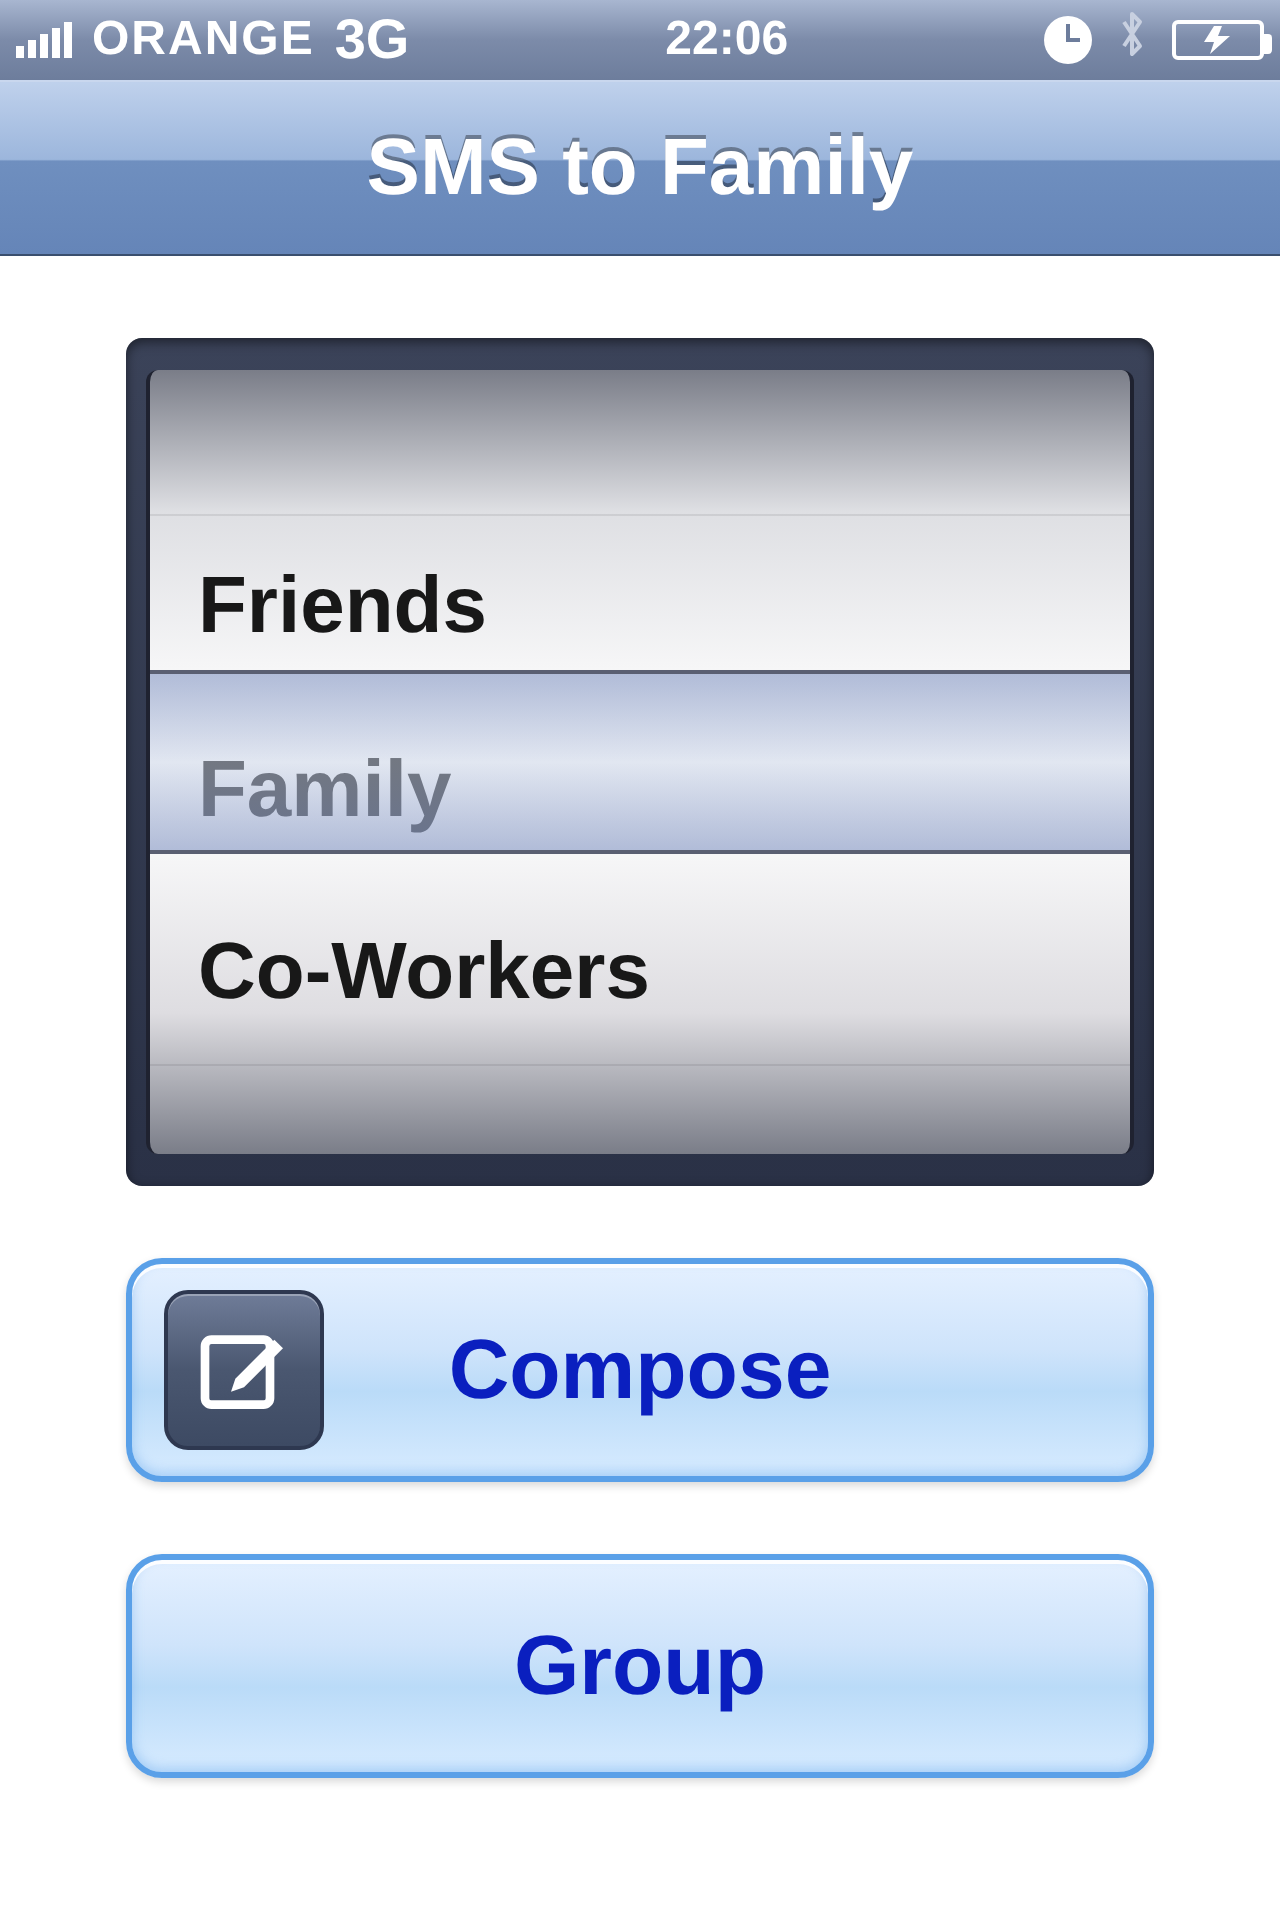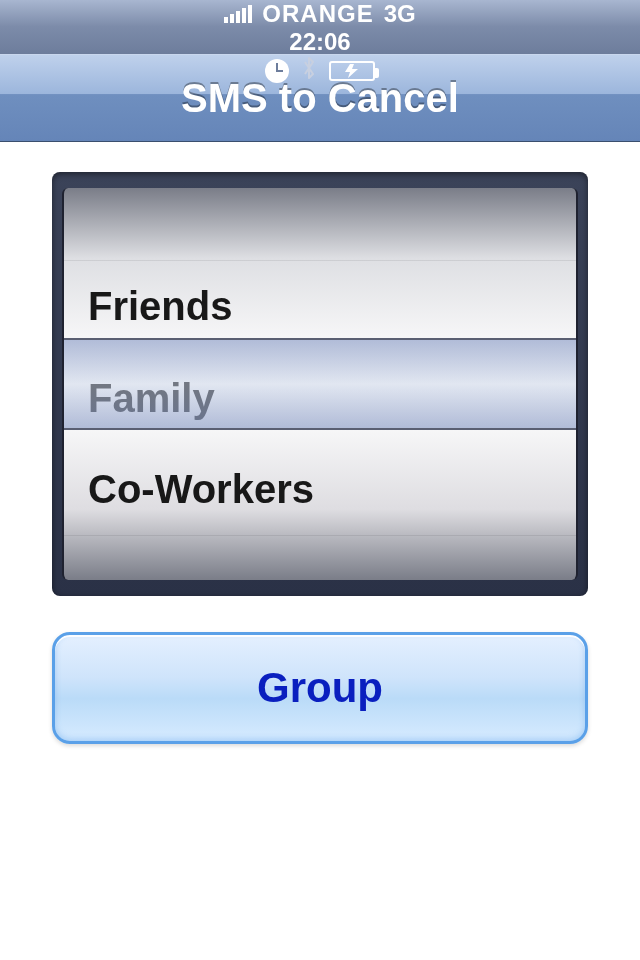--- a/index.html
+++ b/index.html
@@ -5,42 +5,41 @@
     * { margin: 0; padding: 0; box-sizing: border-box; }
     body {
       width: 640px;
       height: 960px;
       font-family: Helvetica, Arial, sans-serif;
       background: #fff;
       overflow: hidden;
     }
     
     .status-bar {
-      height: 54px;
+      height: 40px;
       background: linear-gradient(to bottom, #a8b6d0 0%, #7c8ba9 50%, #6d7d9c 100%);
       display: flex;
       align-items: center;
       justify-content: space-between;
       padding: 0 8px;
       color: #fff;
       font-size: 24px;
       font-weight: bold;
-      flex-direction: column;
     }
     .status-left { display: flex; align-items: center; gap: 10px; }
     .status-right { display: flex; align-items: center; gap: 12px; }
     .signal-bars { display: flex; align-items: flex-end; gap: 2px; height: 18px; }
     .signal-bars span { width: 4px; background: #fff; }
     .signal-bars span:nth-child(1){height:6px}
     .signal-bars span:nth-child(2){height:9px}
     .signal-bars span:nth-child(3){height:12px}
     .signal-bars span:nth-child(4){height:15px}
     .signal-bars span:nth-child(5){height:18px}
     .carrier { font-size: 24px; letter-spacing: 1px; }
-    .net3g { font-size: 24px; }
+    .net3g { font-size: 28px; }
     .clock { font-size: 24px; font-weight: bold; }
     .alarm-icon {
       width: 24px; height: 24px;
       border-radius: 50%; background: #fff;
       position: relative;
     }
     .alarm-icon::after{
       content:''; position:absolute; left:50%; top:50%;
       width: 2px; height: 8px; background:#6d7d9c;
       transform-origin: bottom center; transform: translate(-50%,-100%);
@@ -69,21 +68,21 @@
       background: linear-gradient(to bottom, #bfd1ec 0%, #9cb6dc 45%, #6f8fbf 46%, #6585b8 100%);
       border-top: 1px solid #c9d7ee;
       border-bottom: 1px solid #3a4f6e;
       display: flex; align-items: center; justify-content: center;
       color: #fff;
       font-size: 40px;
       font-weight: bold;
       text-shadow: 0 -2px 0 rgba(0,0,0,0.35);
     }
     .content {
-      padding: 0;
+      padding: 11px;
     }
     
     .picker-frame {
       margin: 30px 52px 0 52px;
       background: linear-gradient(to bottom, #3b4359 0%, #2a3146 100%);
       border-radius: 8px;
       padding: 16px 10px;
       position: relative;
       box-shadow: inset 0 2px 6px rgba(0,0,0,0.5);
     }
@@ -180,36 +179,45 @@
     </div>
     <div class="battery">
       <svg class="battery-bolt" width="18" height="14" viewBox="0 0 18 14">
           <polygon points="7,0 2,8 7,8 5,14 15,5 9,5 11,0" fill="#fff"></polygon>
         </svg>
     </div>
   </div>
 </div>
 
 <div class="nav-bar">
-  <span>SMS to Cancel</span>
+  <span>SMS to Family</span>
 </div>
 
 <div class="content">
   <div class="picker-frame">
     <div class="picker-wheel">
       <div class="picker-item i0">
         <span>Friends</span>
       </div>
       <div class="picker-item i1 dim">
         <span>Family</span>
       </div>
       <div class="picker-item i2">
         <span>Co-Workers</span>
       </div>
       <div class="picker-selection"></div>
     </div>
   </div>
 
+  <div class="big-button">
+    <div class="icon-box">
+      <svg class="compose-svg" viewBox="0 0 48 48">
+        <rect x="6" y="10" width="30" height="30" rx="3" fill="none" stroke="#fff" stroke-width="4"></rect>
+        <path d="M20 28 L38 10 L42 14 L24 32 L18 34 Z" fill="#fff"></path>
+      </svg>
+    </div>
+    <span>Compose</span>
+  </div>
 
   <div class="big-button">
     <span>Group</span>
   </div>
 </div>
 
 </body></html>

